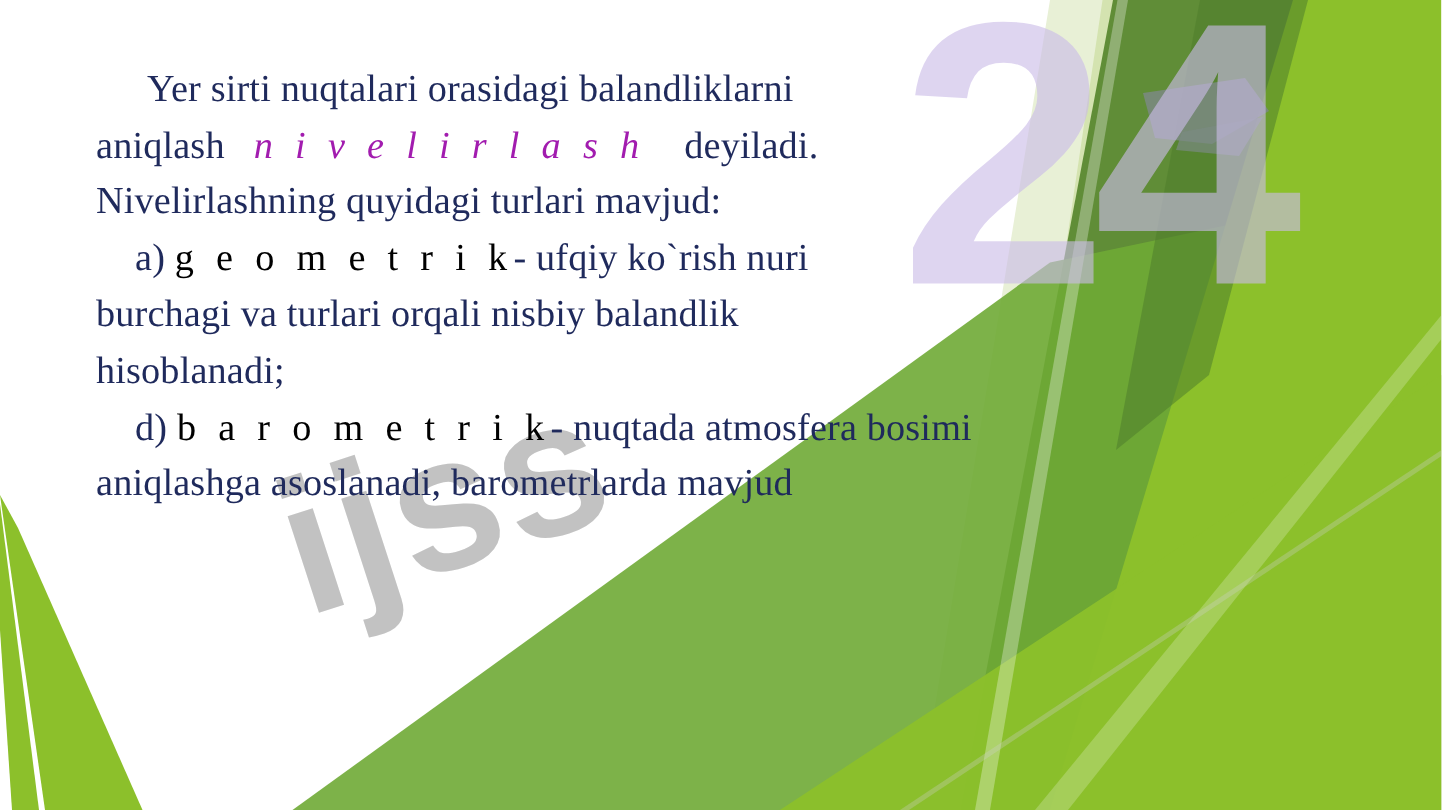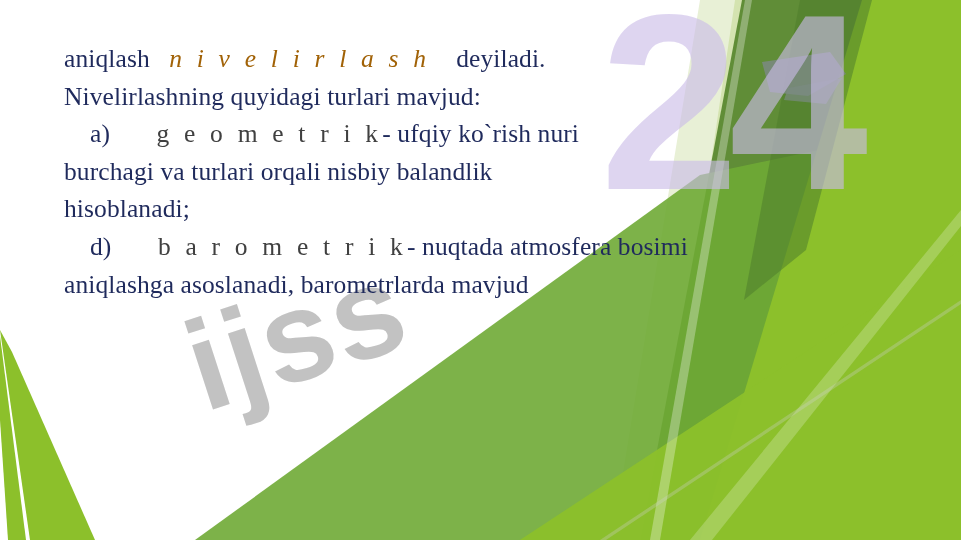--- a/index.html
+++ b/index.html
@@ -68,26 +68,25 @@
     font-size: 25.5px;
     line-height: 37.6px;
     white-space: nowrap;
     letter-spacing: 0.1px;
   }
   .ind-1 { padding-left: 34px; }
   .ind-2 { padding-left: 26px; }
   .ind-3 { padding-left: 36px; }
 
   .term {
-    color: #404040;
+    color: #000000;
     letter-spacing: 4.2px;
-    margin-left: 40px;
   }
   .term-ital {
-    color: #a16207;
+    color: #a21caf;
     font-style: italic;
     letter-spacing: 4.2px;
   }
 </style>
 </head>
 <body>
 
 <div id="slide">
 
   <svg class="deco" viewBox="0 0 961 540" preserveAspectRatio="none">
@@ -116,20 +115,21 @@
     <polygon points="0,336 26,540 8,540 0,420" fill="#8cc02b"></polygon>
 
     <polygon points="600,540 961,300 961,304 606,540" fill="#cfcfcf" opacity="0.30"></polygon>
   </svg>
 
   <div class="wm-24">24</div>
 
   <div class="wm-gray">ijss</div>
 
   <div class="body-text">
+      <div class="ln ind-1"><span>Yer  sirti  nuqtalari  orasidagi  balandliklarni</span></div>
       <div class="ln "><span>aniqlash&nbsp;&nbsp;&nbsp;</span><span class="term-ital">n i v e l i r l a s h</span><span>&nbsp;&nbsp;&nbsp; deyiladi.</span></div>
       <div class="ln "><span>Nivelirlashning  quyidagi  turlari  mavjud:</span></div>
       <div class="ln ind-2"><span>a) </span><span class="term">g e o m e t r i k</span><span>-  ufqiy  ko`rish nuri</span></div>
       <div class="ln "><span>burchagi  va  turlari  orqali  nisbiy  balandlik</span></div>
       <div class="ln "><span>hisoblanadi;</span></div>
       <div class="ln ind-2"><span>d) </span><span class="term">b a r o m e t r i k</span><span>-  nuqtada  atmosfera  bosimi</span></div>
       <div class="ln "><span>aniqlashga  asoslanadi, barometrlarda  mavjud</span></div>
     </div>
 
 </div>

